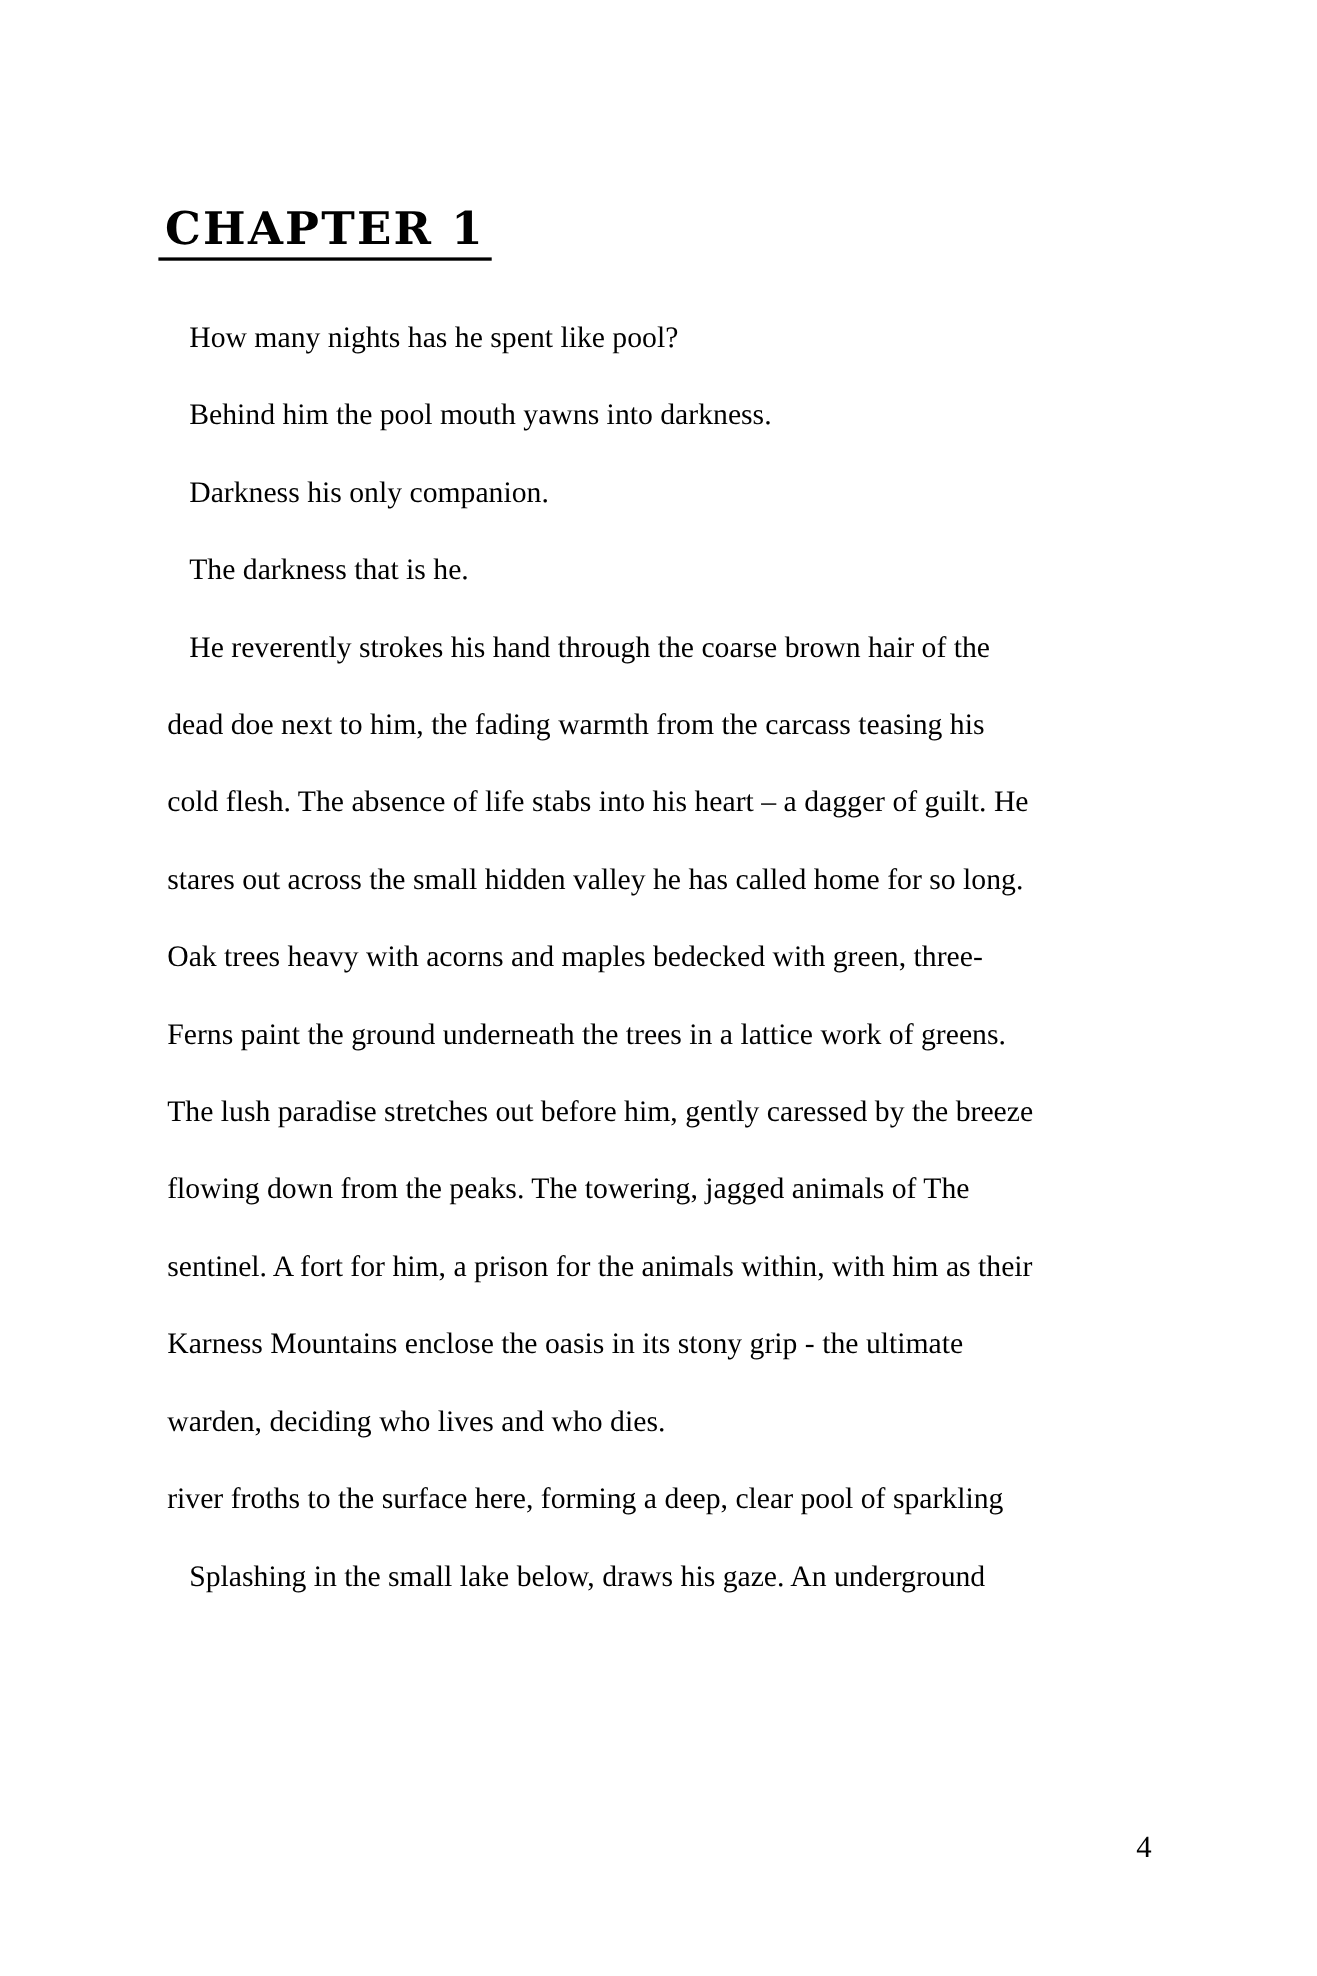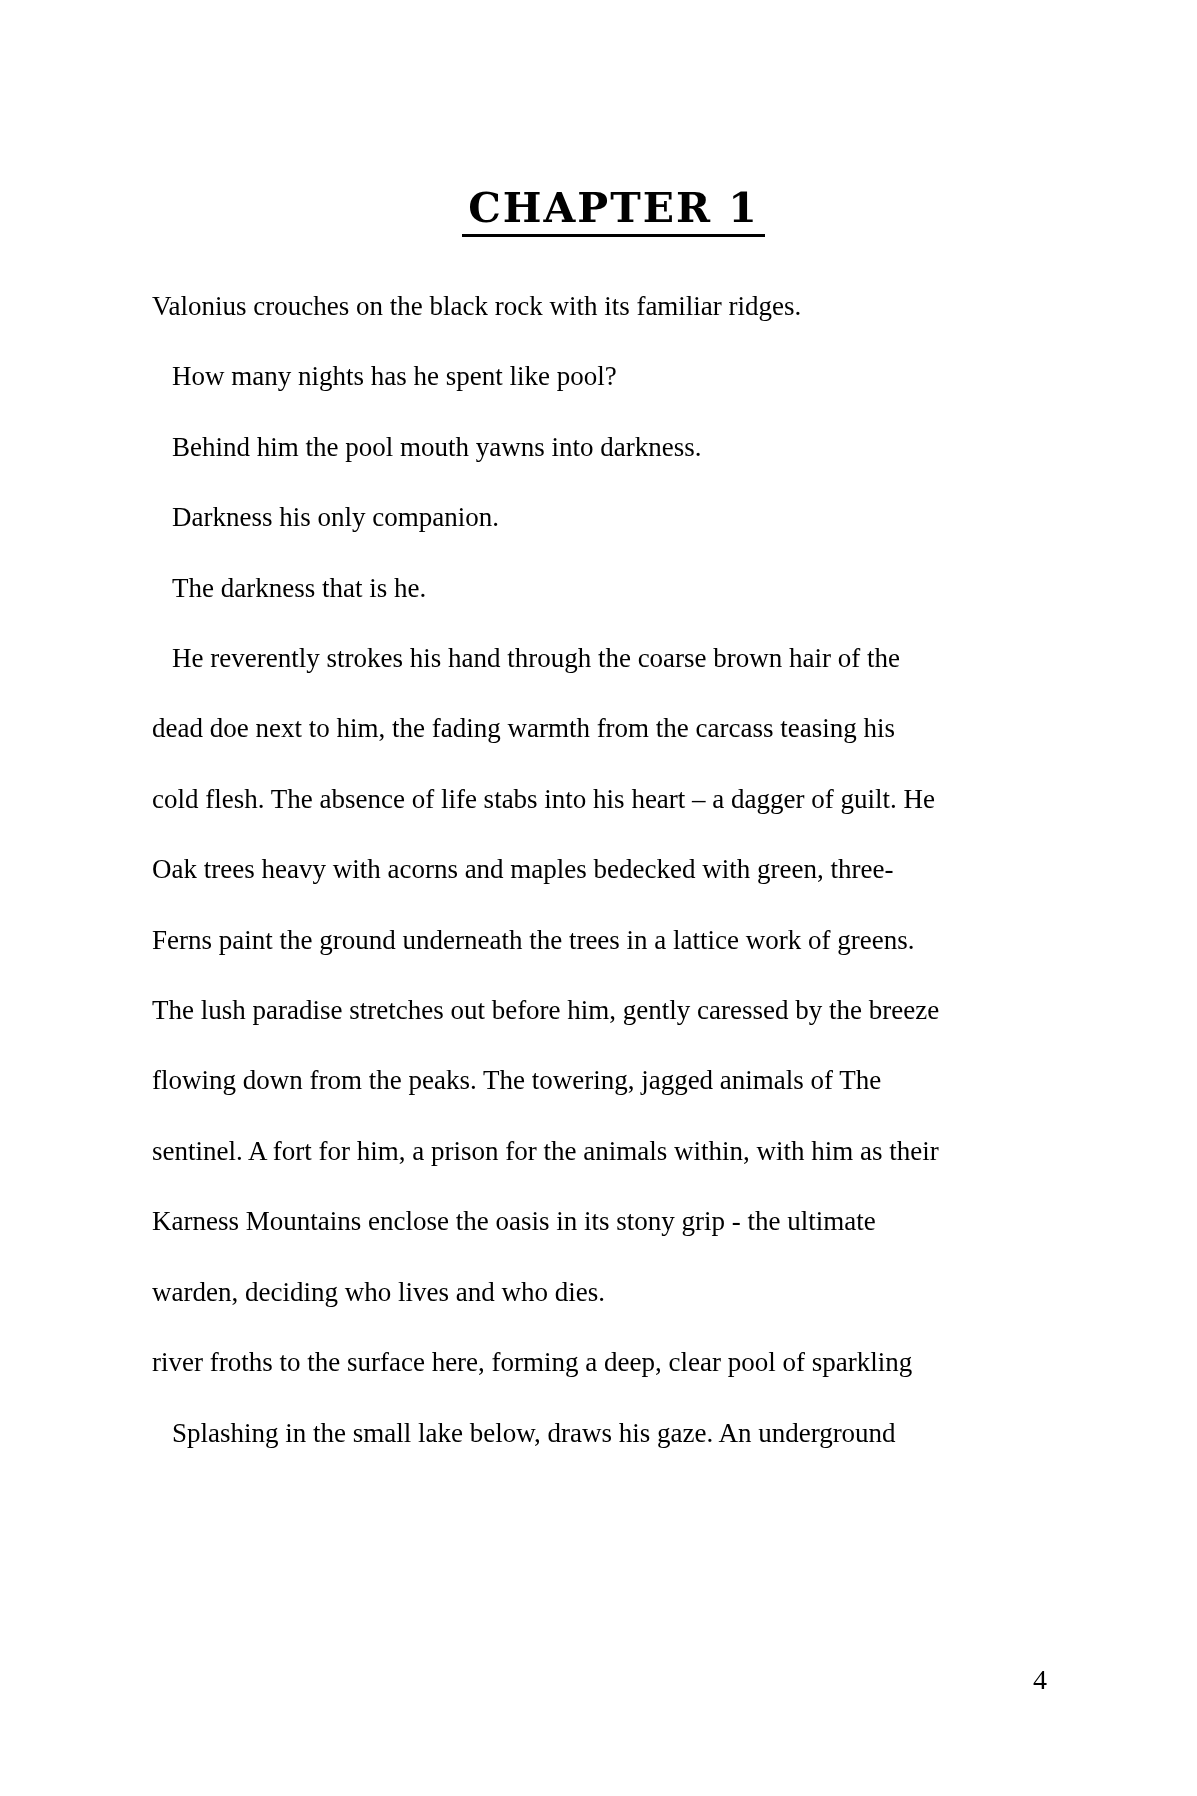--- a/index.html
+++ b/index.html
@@ -12,23 +12,22 @@
     width: 1197px;
     height: 1796px;
     background: #ffffff;
     color: #000000;
     font-family: "Liberation Serif", serif;
     overflow: hidden;
   }
   .chapter-title-wrap {
     position: absolute;
     top: 186px;
-    left: 156px;
+    left: 144px;
     width: 915px;
-    text-align: center;
   }
   .chapter-title {
     display: inline-block;
     font-family: "DejaVu Serif", "Liberation Serif", serif;
     font-size: 41px;
     font-weight: 600;
     letter-spacing: 2px;
     line-height: 1.1;
     border-bottom: 3px solid #000;
     padding: 0 6px 3px 6px;
@@ -61,28 +60,28 @@
 <body>
 
 <div class="page">
 
   <div class="chapter-title-wrap">
     <span class="chapter-title">CHAPTER 1</span>
   </div>
 
   <div class="body-text">
 
-  <div class="line">Valonius crouches on the black rock with its familiar ridges.</div>
       <div class="line indent">How many nights has he spent like pool?</div>
       <div class="line indent">Behind him the pool mouth yawns into darkness.</div>
       <div class="line indent">Darkness his only companion.</div>
       <div class="line indent">The darkness that is he.</div>
       <div class="line indent">He reverently strokes his hand through the coarse brown hair of the</div>
       <div class="line">dead doe next to him, the fading warmth from the carcass teasing his</div>
       <div class="line">cold flesh. The absence of life stabs into his heart – a dagger of guilt. He</div>
+      <div class="line">stares out across the small hidden valley he has called home for so long.</div>
       <div class="line">Oak trees heavy with acorns and maples bedecked with green, three-</div>
       <div class="line">Ferns paint the ground underneath the trees in a lattice work of greens.</div>
       <div class="line">The lush paradise stretches out before him, gently caressed by the breeze</div>
       <div class="line">flowing down from the peaks. The towering, jagged animals of The</div>
       <div class="line">sentinel. A fort for him, a prison for the animals within, with him as their</div>
       <div class="line">Karness Mountains enclose the oasis in its stony grip - the ultimate</div>
       <div class="line">warden, deciding who lives and who dies.</div>
       <div class="line">river froths to the surface here, forming a deep, clear pool of sparkling</div>
       <div class="line indent">Splashing in the small lake below, draws his gaze. An underground</div>
     </div>

